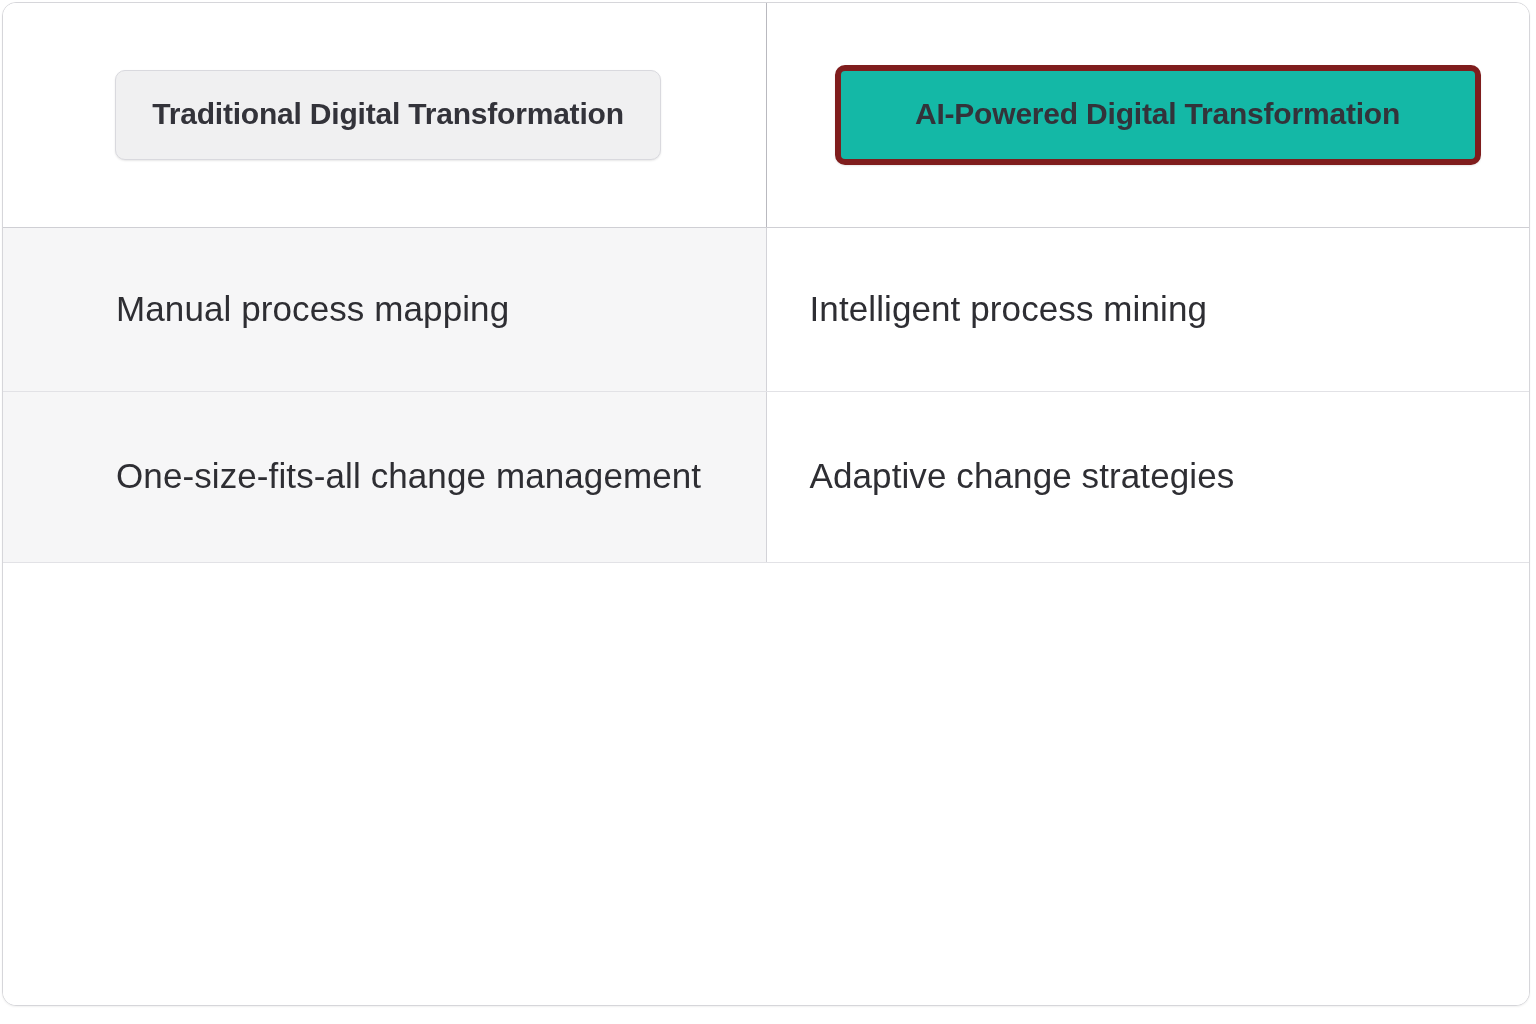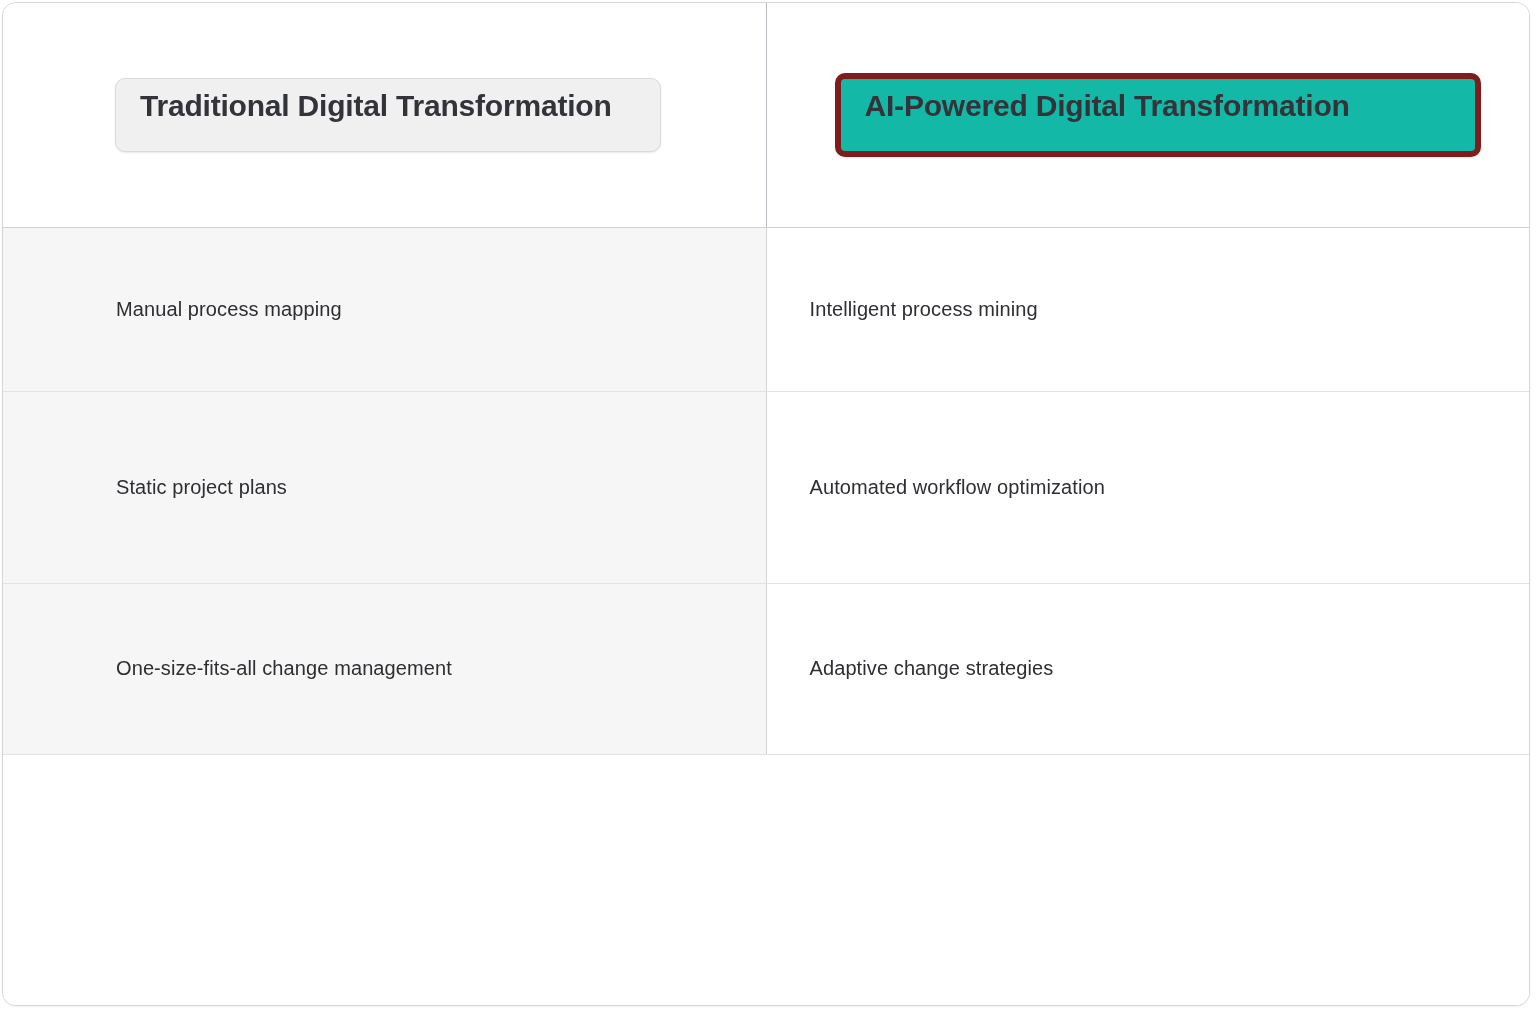--- a/index.html
+++ b/index.html
@@ -57,27 +57,28 @@
     padding-right: 110px;
   }
   .header-cell.col-right {
     padding-left: 68px;
     padding-right: 52px;
   }
 
   .header-badge {
     box-sizing: border-box;
     border-radius: 10px;
-    padding: 6px 24px 24px 24px;
+    padding: 22px 24px 24px 24px;
     font-size: 30px;
     font-weight: bold;
     line-height: 1.40;
     letter-spacing: -0.2px;
     color: #33333a;
     box-shadow: 0 1px 2px rgba(16, 16, 20, 0.10);
+    text-align: center;
   }
   .header-badge.badge-traditional {
     background: #f0f0f1;
     border: 1px solid #d9d9de;
     width: 546px;
   }
   .header-badge.badge-ai {
     background: #14b8a6;
     border: 6px solid #7f1d1d;
     width: 646px;
@@ -93,21 +94,21 @@
     padding-left: 113px;
     padding-right: 60px;
   }
   .body-row .cell.col-right {
     background: #ffffff;
     padding-left: 43px;
     padding-right: 60px;
   }
 
   .cell-text {
-    font-size: 20px;
+    font-size: 35px;
     font-weight: normal;
     line-height: 1.62;
     color: #2e2e33;
     letter-spacing: 0.1px;
   }
 
   .row-1 { height: 164px; }
   .row-2 { height: 192px; }
   .row-3 { height: 174px; }
   .row-4 { height: 171px; }
@@ -140,28 +141,20 @@
 
       <tr class="body-row row-1">
         <td class="cell col-left">
           <div class="cell-text">Manual process mapping</div>
         </td>
         <td class="cell col-right">
           <div class="cell-text">Intelligent process mining</div>
         </td>
       </tr>
 
-      <tr class="body-row row-2">
-        <td class="cell col-left">
-          <div class="cell-text">Static project plans</div>
-        </td>
-        <td class="cell col-right">
-          <div class="cell-text">Automated workflow optimization</div>
-        </td>
-      </tr>
 
 
       <tr class="body-row row-4">
         <td class="cell col-left">
           <div class="cell-text">One-size-fits-all change management</div>
         </td>
         <td class="cell col-right">
           <div class="cell-text">Adaptive change strategies</div>
         </td>
       </tr>

